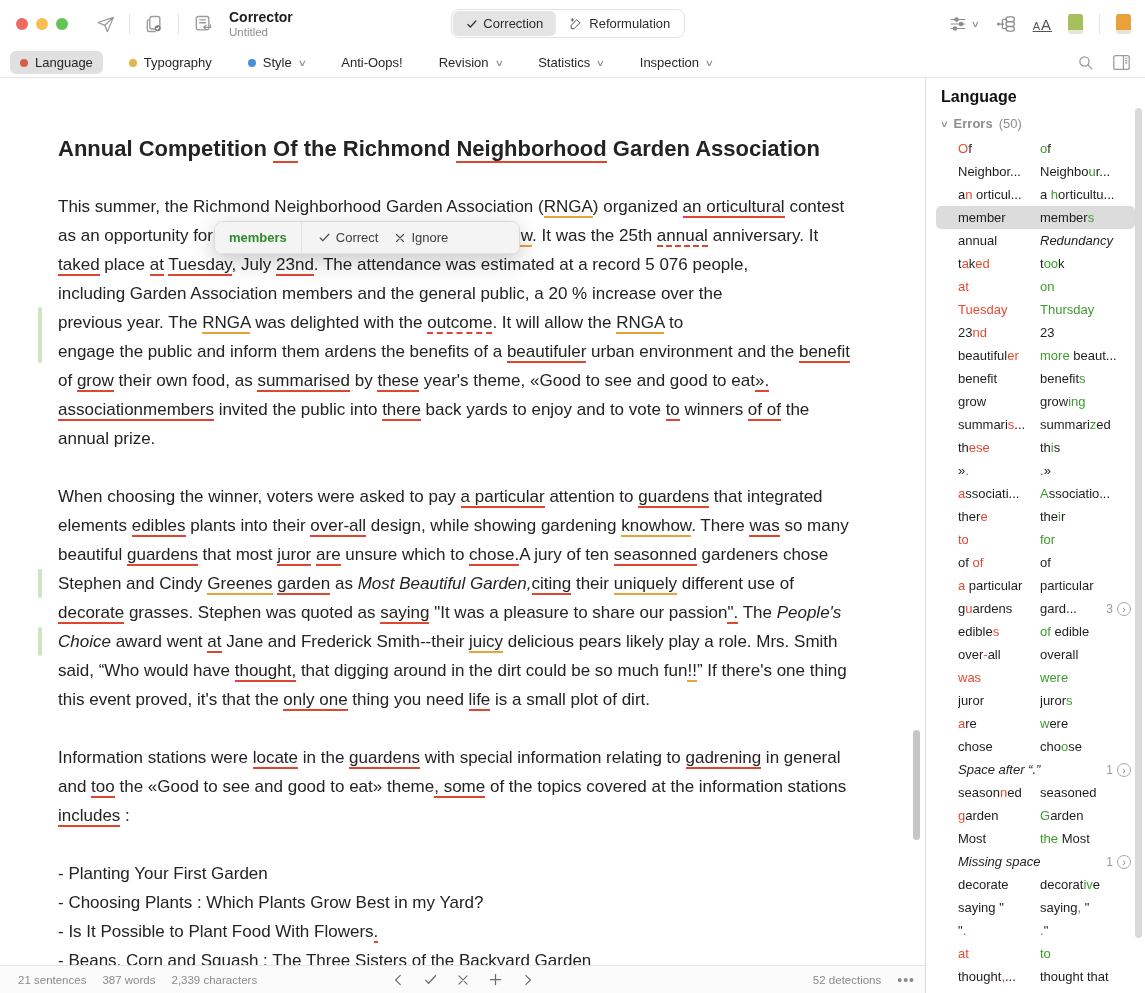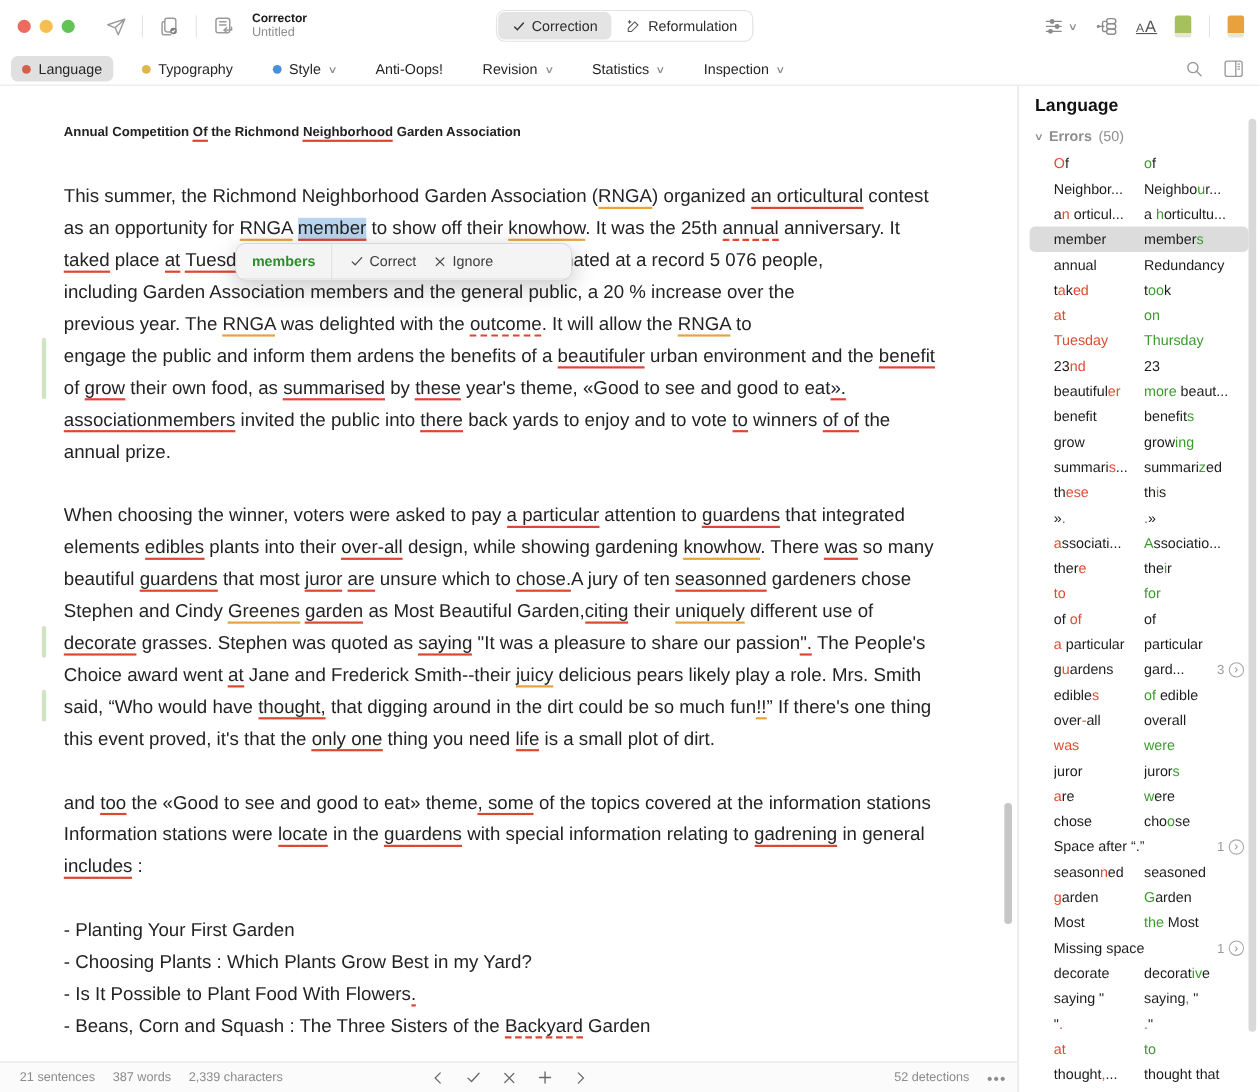--- a/index.html
+++ b/index.html
@@ -6,21 +6,21 @@
   html,body { width:1145px; height:993px; font-family:"Liberation Sans", sans-serif; background:#fff; overflow:hidden; }
   .app { position:relative; width:1145px; height:993px; background:#fff; }
 
   
   .toolbar { position:absolute; top:0; left:0; width:1145px; height:48px; background:#fff; display:flex; align-items:center; }
   .lights { display:flex; gap:8px; margin-left:16px; }
   .tl { width:12px; height:12px; border-radius:50%; }
   .tb-icons { display:flex; align-items:center; gap:14px; margin-left:28px; color:#8c8c8c; }
   .vsep { width:1px; height:20px; background:#e3e3e3; }
   .title-block { margin-left:16px; line-height:1.2; }
-  .title-block .t { font-size:11px; font-weight:700; color:#1c1c1c; }
+  .title-block .t { font-size:14px; font-weight:700; color:#1c1c1c; }
   .title-block .s { font-size:11.5px; color:#8e8e8e; }
   .seg-ctl { position:absolute; left:50%; top:9px; transform:translateX(-52%); display:flex; border:1px solid #e2e2e2; border-radius:8px; padding:1px; background:#fff; }
   .seg { display:flex; align-items:center; gap:6px; padding:5px 13px; font-size:13px; color:#2c2c2c; border-radius:6px; background:transparent; border:none; font-family:inherit; }
   .seg.sel { background:#e4e4e4; }
   .tb-right { position:absolute; right:14px; top:0; height:48px; display:flex; align-items:center; gap:16px; color:#8c8c8c; }
   .aa { font-size:15px; color:#555; letter-spacing:1px;text-decoration:underline; }
   .aa .sm { font-size:11px; }
   .book { width:15px; height:20px; border-radius:2.5px; }
   .book.green { background:linear-gradient(#a7c05e 78%, #e9e5d4 78%); }
   .book.orange { background:linear-gradient(#e9a13b 78%, #e9e5d4 78%); }
@@ -33,26 +33,26 @@
   .dot { width:8px; height:8px; border-radius:50%; }
   .chev { font-size:9px; color:#8a8a8a; transform:scaleX(1.4); }
   .fb-right { margin-left:auto; display:flex; align-items:center; gap:18px; color:#9a9a9a; }
 
   
   .main { position:absolute; top:78px; left:0; width:925px; height:915px; background:#fff; overflow:hidden; }
   .doc { padding:28px 0 0 58px; font-size:17px; color:#232323; }
   .para { margin-bottom:29px; }
   .para.list { margin-bottom:0; }
   .line { height:29px; line-height:29px; white-space:pre; }
-  .para.title .line { font-weight:700; font-size:12px; }
+  .para.title .line { font-weight:700; font-size:22px;margin-top:28px; }
   .u-red { border-bottom:2px solid #dd4631; }
   .u-orange { border-bottom:2px solid #e8a33c; }
   .u-dash { border-bottom:2px dashed #dd4631; }
   .hl { background:#b9d4ee; }
-  .i { }
+  .i { font-style:italic; }
   .b { font-weight:700; }
   .c-r { color:#e04b31; }
   .c-g { color:#3e9b30; }
   .c-o { color:#d98e2b; }
   .margin-bar { position:absolute; left:38px; width:4px; border-radius:2px; background:#cfe4c2; }
   .main-scroll { position:absolute; right:5px; top:652px; width:7px; height:110px; border-radius:3.5px; background:#c6c6c6; }
 
   
   .popup { position:absolute; left:272px; top:221px; width:306px; background:#fff; border:1px solid #d8d8d8; border-radius:9px; box-shadow:0 6px 22px rgba(0,0,0,.22); z-index:50; overflow:hidden; }
   .popup-head { display:flex; align-items:center; height:32px; background:#f4f4f4; border-bottom:1px solid #e2e2e2; font-size:13px; }
@@ -241,22 +241,22 @@
           <div class="line"><span>When choosing the winner, voters were asked to pay </span><span class="u-red">a particular</span><span> attention to </span><span class="u-red">guardens</span><span> that integrated</span></div>
           <div class="line"><span>elements </span><span class="u-red">edibles</span><span> plants into their </span><span class="u-red">over-all</span><span> design, while showing gardening </span><span class="u-orange">knowhow</span><span>. There </span><span class="u-red">was</span><span> so many</span></div>
           <div class="line"><span>beautiful </span><span class="u-red">guardens</span><span> that most </span><span class="u-red">juror</span><span> </span><span class="u-red">are</span><span> unsure which to </span><span class="u-red">chose.</span><span>A jury of ten </span><span class="u-red">seasonned</span><span> gardeners chose</span></div>
           <div class="line"><span>Stephen and Cindy </span><span class="u-orange">Greenes</span><span> </span><span class="u-red">garden</span><span> as </span><span class="i">Most Beautiful Garden,</span><span class="u-red">citing</span><span> their </span><span class="u-orange">uniquely</span><span> different use of</span></div>
           <div class="line"><span class="u-red">decorate</span><span> grasses. Stephen was quoted as </span><span class="u-red">saying</span><span> "It was a pleasure to share our passion</span><span class="u-red">".</span><span> The </span><span class="i">People's</span></div>
           <div class="line"><span class="i">Choice</span><span> award went </span><span class="u-red">at</span><span> Jane and Frederick Smith--their </span><span class="u-orange">juicy</span><span> delicious pears likely play a role. Mrs. Smith</span></div>
           <div class="line"><span>said, “Who would have </span><span class="u-red">thought,</span><span> that digging around in the dirt could be so much fun</span><span class="u-orange">!!</span><span>” If there's one thing</span></div>
           <div class="line"><span>this event proved, it's that the </span><span class="u-red">only one</span><span> thing you need </span><span class="u-red">life</span><span> is a small plot of dirt.</span></div>
         </div>
         <div class="para body">
+          <div class="line"><span>Information stations were </span><span class="u-red">locate</span><span> in the </span><span class="u-red">guardens</span><span> with special information relating to </span><span class="u-red">gadrening</span><span> in general</span></div>
           <div class="line"><span>and </span><span class="u-red">too</span><span> the «Good to see and good to eat» theme</span><span class="u-red">, some</span><span> of the topics covered at the information stations</span></div>
-          <div class="line"><span>Information stations were </span><span class="u-red">locate</span><span> in the </span><span class="u-red">guardens</span><span> with special information relating to </span><span class="u-red">gadrening</span><span> in general</span></div>
           <div class="line"><span class="u-red">includes</span><span> :</span></div>
         </div>
         <div class="para list">
           <div class="line"><span>- Planting Your First Garden</span></div>
           <div class="line"><span>- Choosing Plants : Which Plants Grow Best in my Yard?</span></div>
           <div class="line"><span>- Is It Possible to Plant Food With Flowers</span><span class="u-red">.</span></div>
           <div class="line"><span>- Beans, Corn and Squash : The Three Sisters of the </span><span class="u-dash">Backyard</span><span> Garden</span></div>
         </div>
       </div>
     <div class="margin-bar" style="top:229px;height:56px;"></div>

